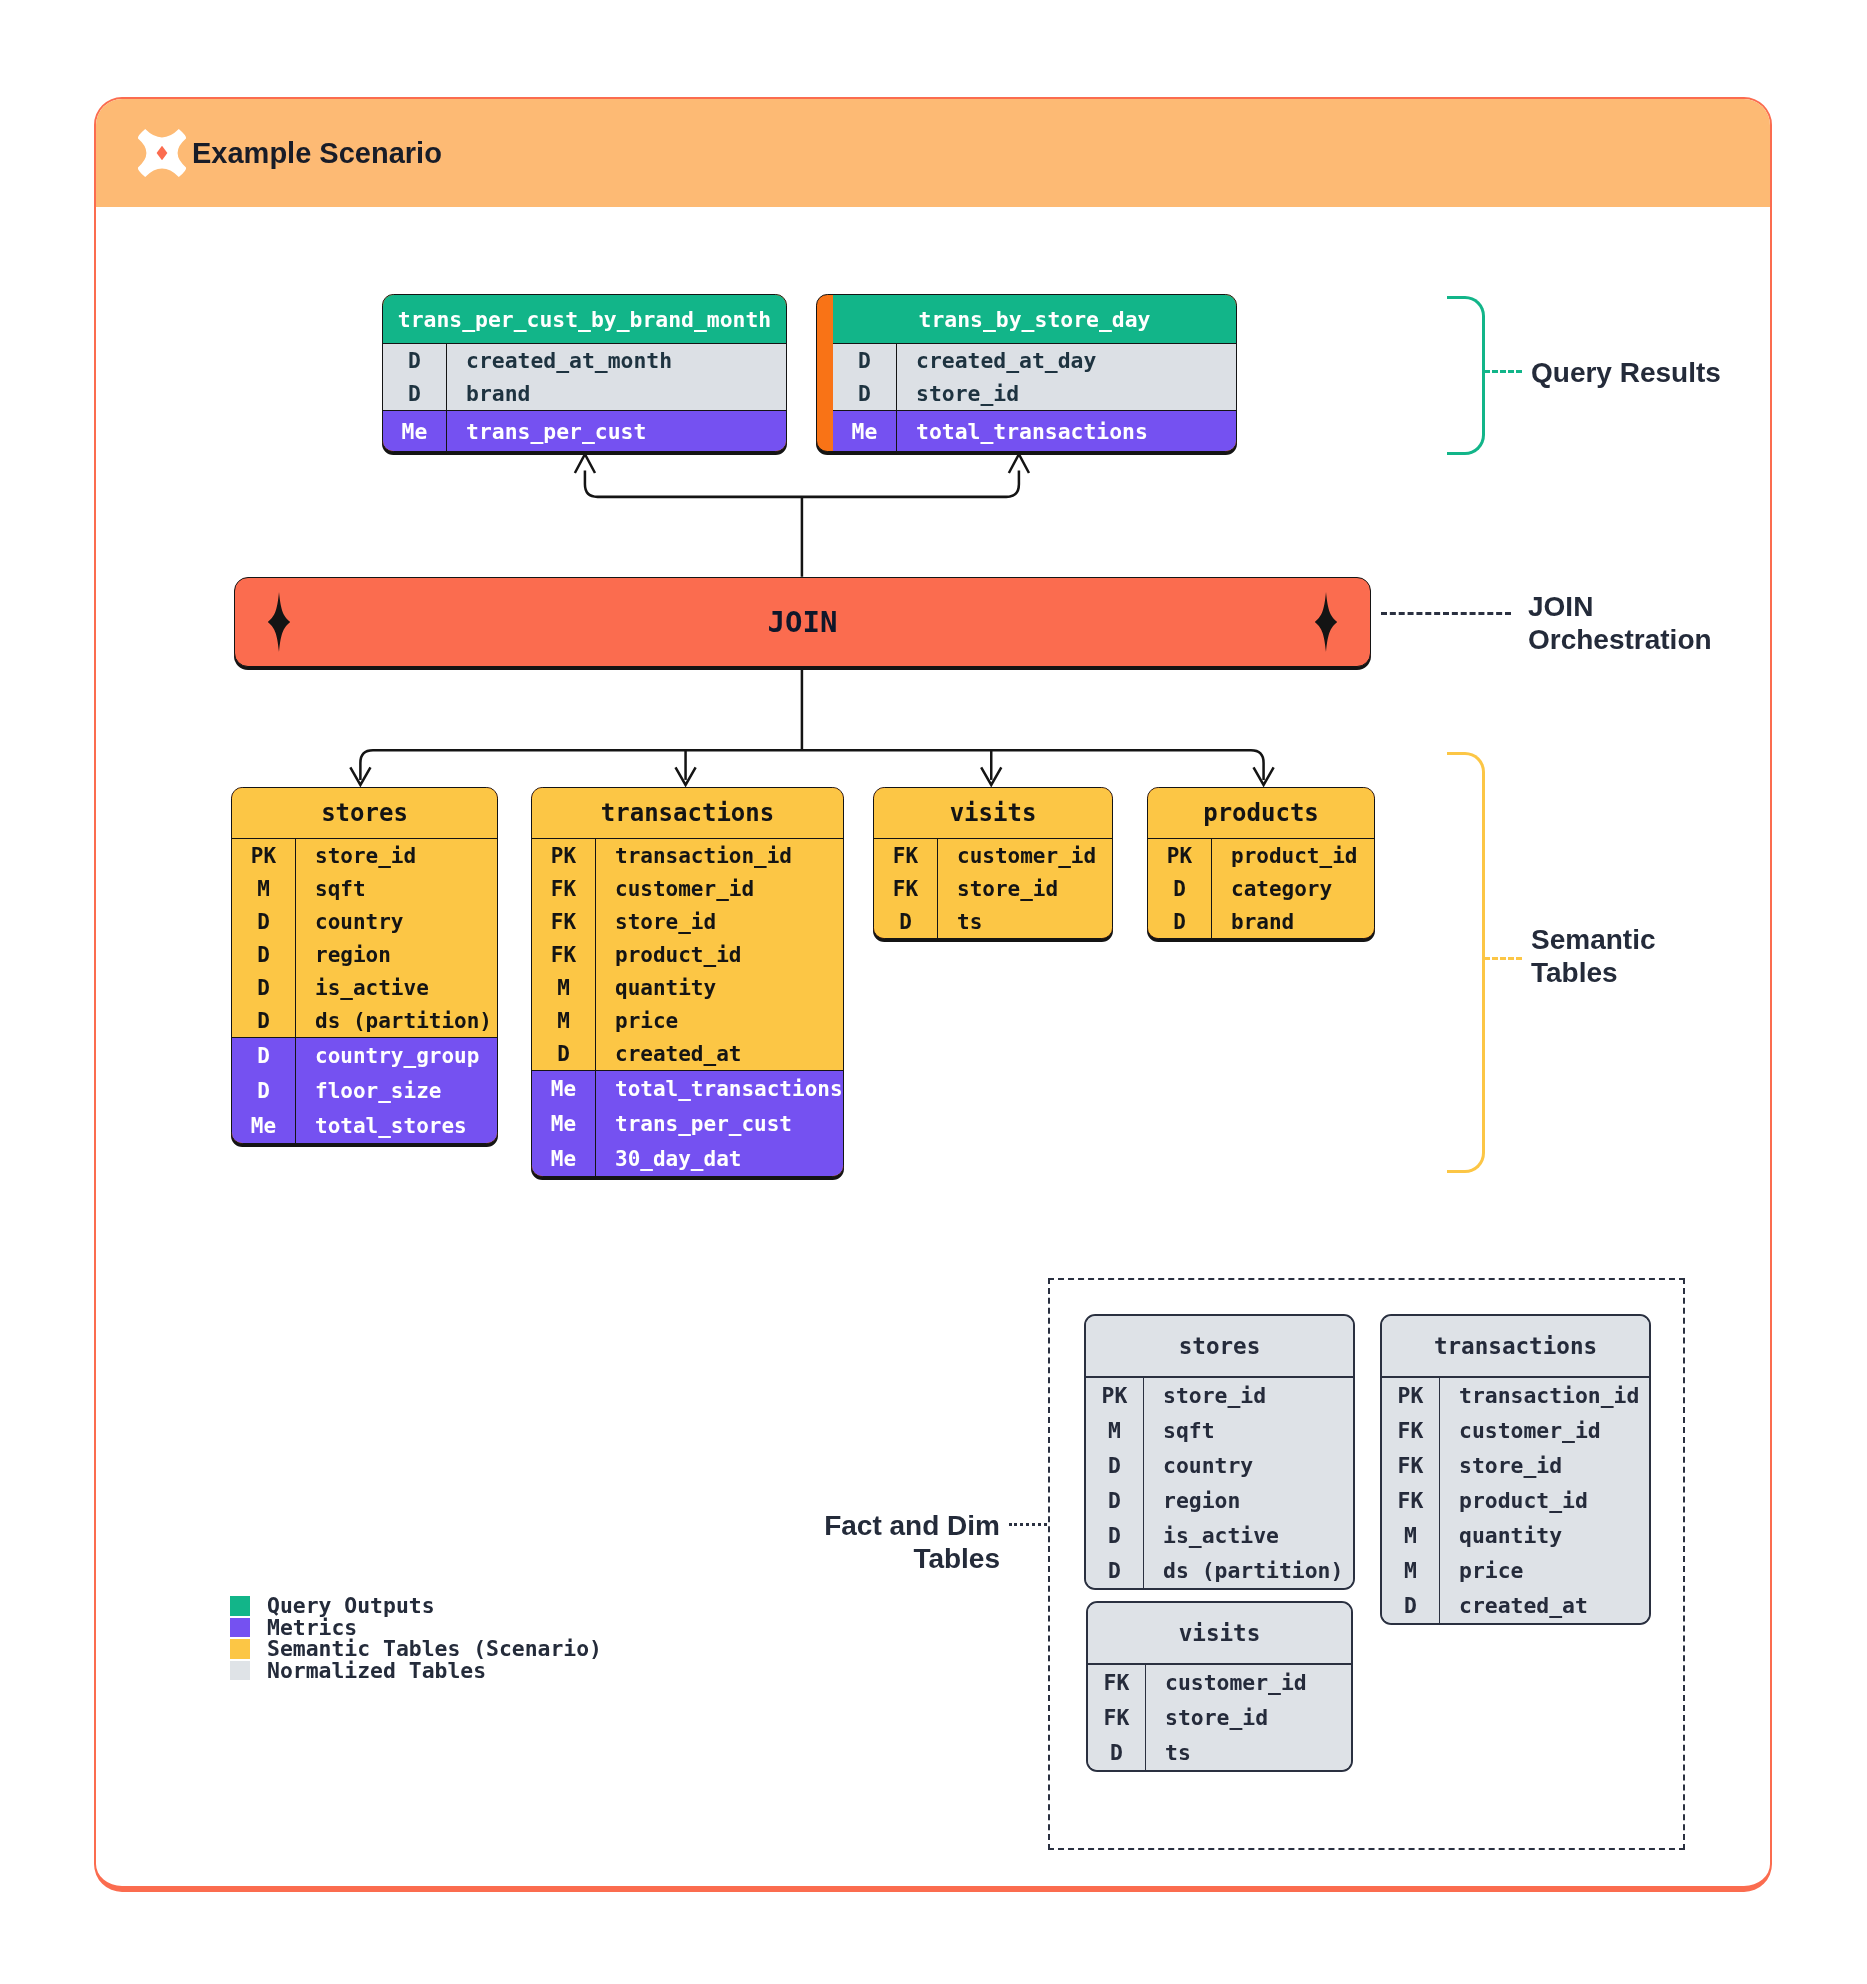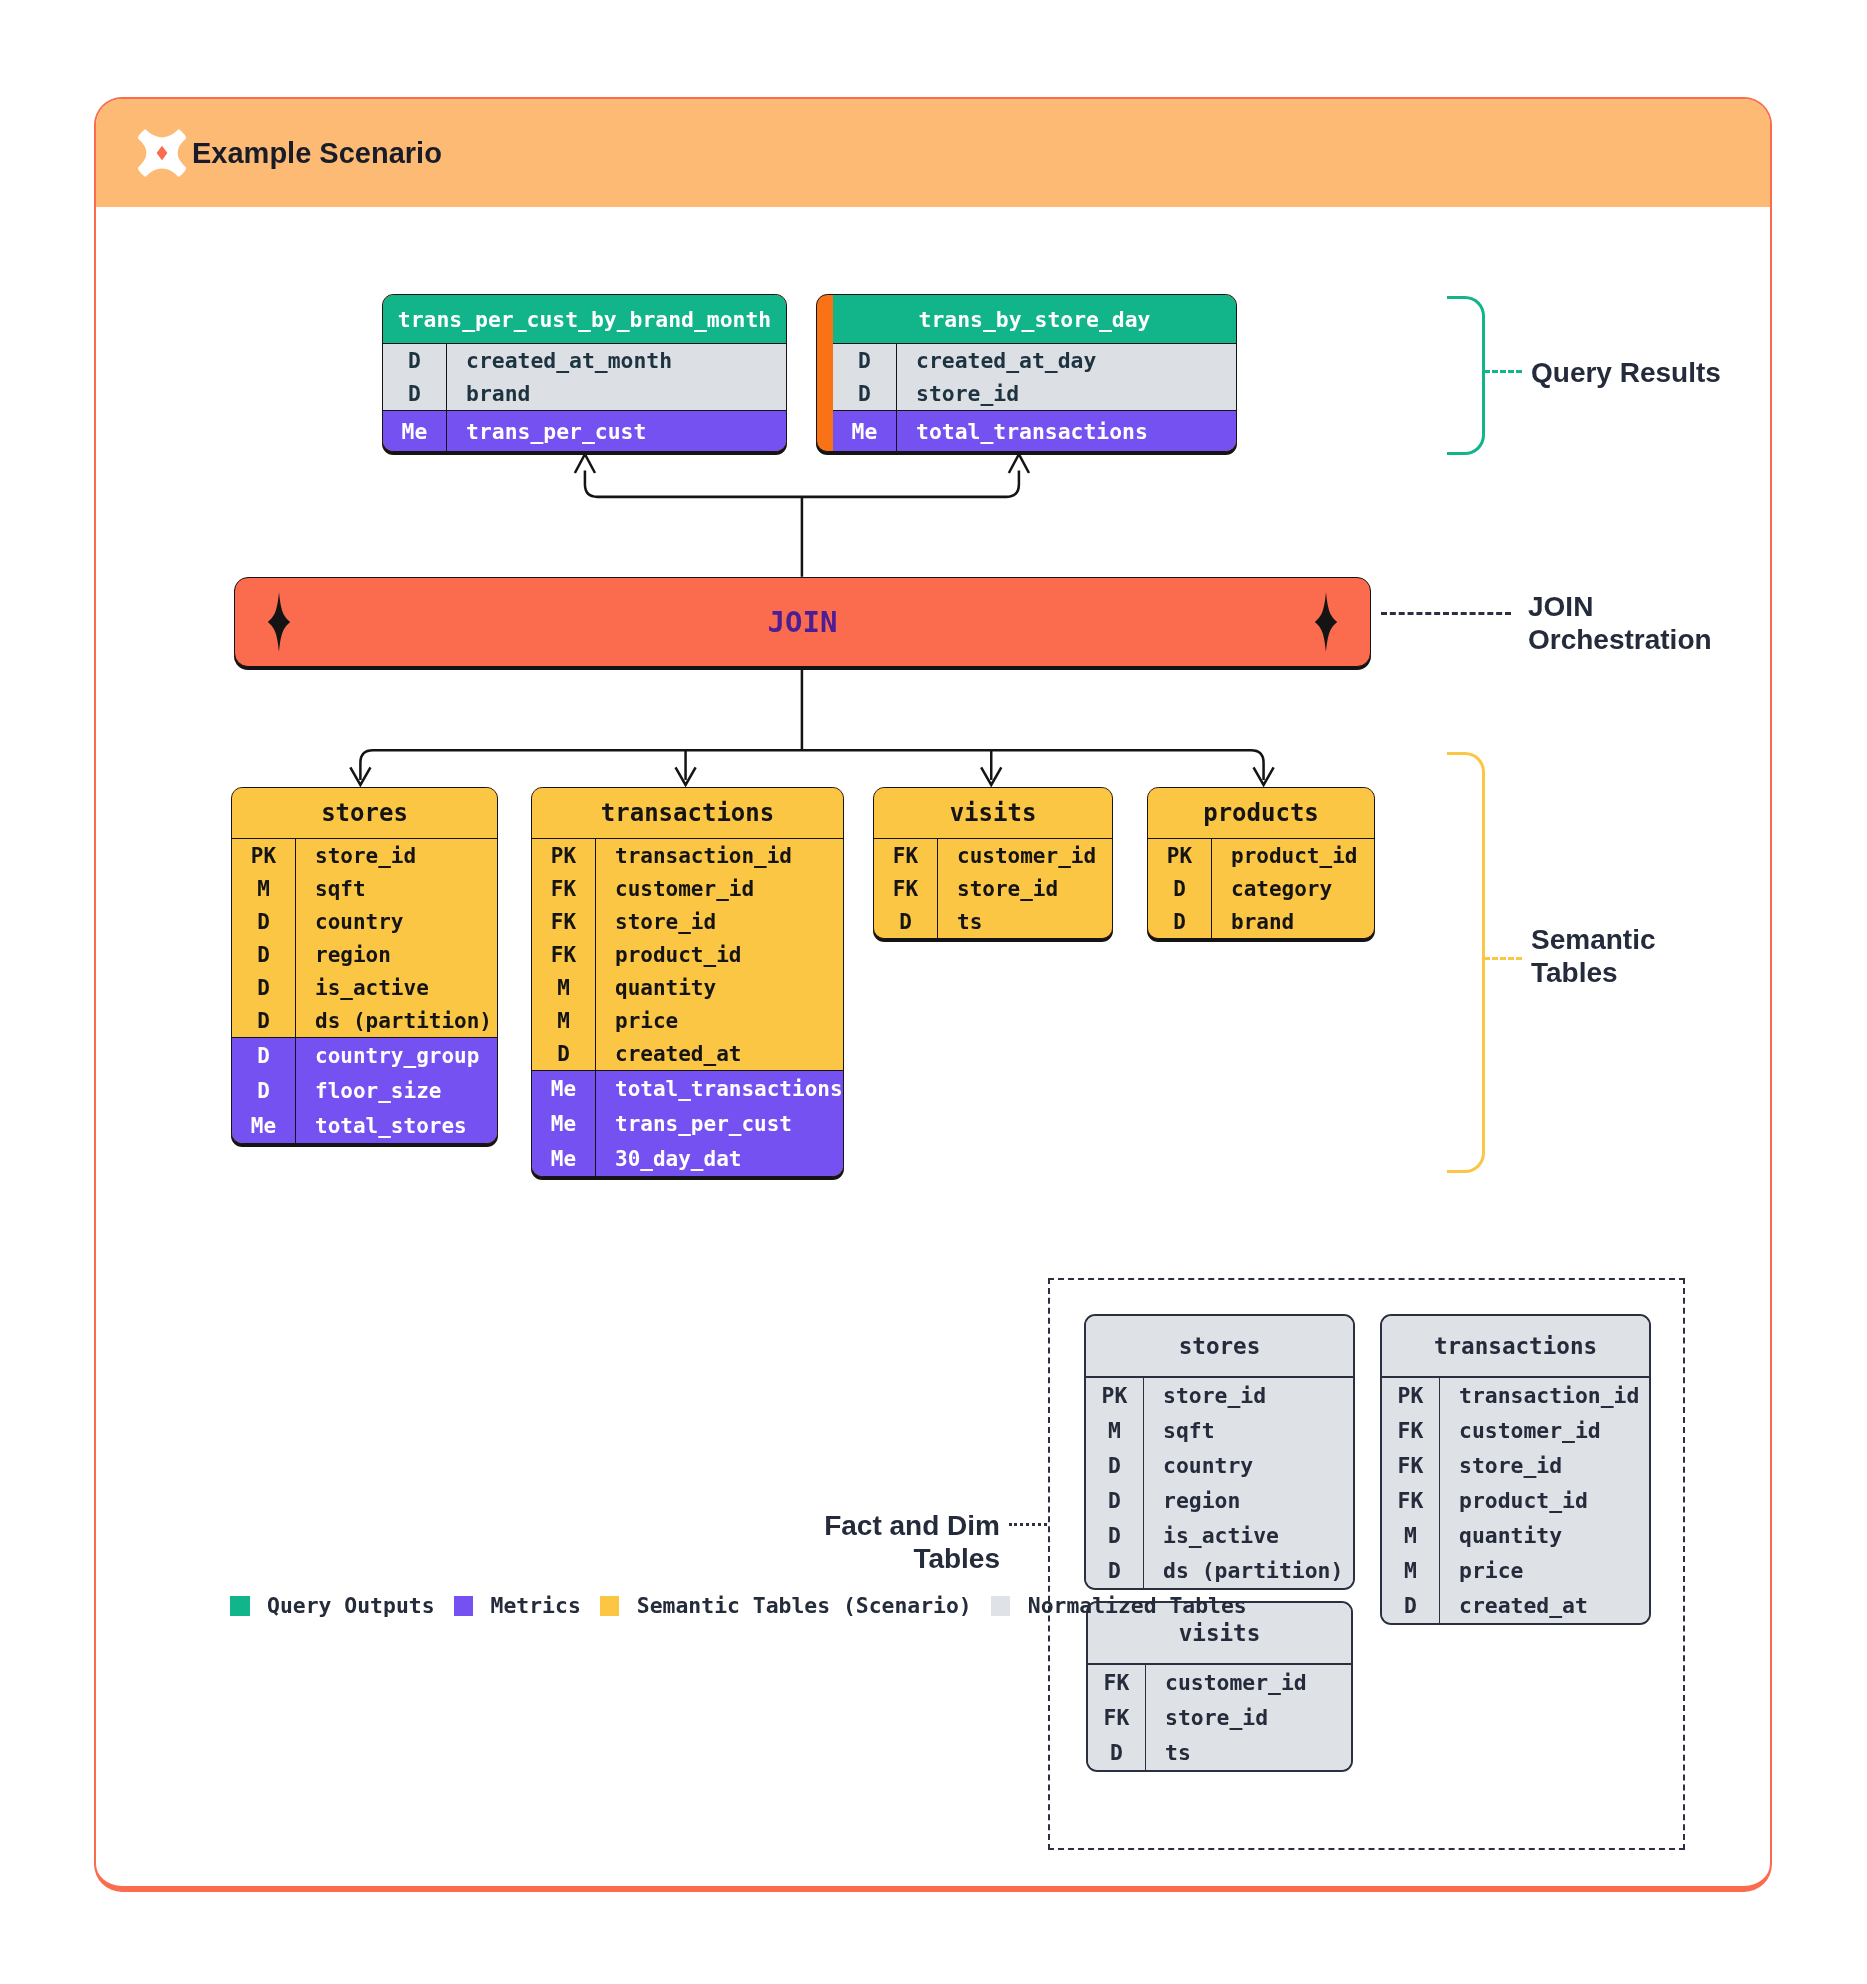--- a/index.html
+++ b/index.html
@@ -44,21 +44,21 @@
   .t-gray .thead{height:60px;background:#DEE2E7;color:#252B3B;font-size:22.6px;}
   .t-gray .sec{border-top:2.5px solid #2A3040;}
   .t-gray .sec-body{background:#DEE2E7;color:#252B3B;}
   .t-gray .sec-body .trow{height:35px;font-size:21.4px;}
   .t-gray .tlab{flex:0 0 57px;}
   .t-gray .tname{border-left:1.9px solid #2A3040;}
 
   
   .join-bar{position:absolute;left:234px;top:577px;width:1135px;height:88px;background:#FB6C4F;
             border:1.9px solid #141414;border-radius:14px;box-shadow:0 3.1px 0 #141414;
-            display:flex;align-items:center;justify-content:center;font-size:29px;font-weight:bold;color:#4c1d95;}
+            display:flex;align-items:center;justify-content:center;font-size:29px;font-weight:bold;color:#0f172a;}
   .join-diamond{position:absolute;top:50%;transform:translateY(-50%);width:28px;height:65px;}
   .join-diamond.left{left:30px;} .join-diamond.right{right:30px;}
 
   
   .ann-label{position:absolute;font-family:"Liberation Sans", sans-serif;font-weight:bold;
              font-size:28px;line-height:33px;color:#242B3A;}
   .bracket{position:absolute;width:35px;border:3.1px solid;border-left:none;
            border-radius:0 20px 20px 0;}
   .bracket-green{left:1447px;top:296px;height:153px;border-color:#12B589;}
   .bracket-yellow{left:1447px;top:752px;height:415px;border-color:#FCC645;}
@@ -66,21 +66,21 @@
   .dash-green{left:1484px;top:370px;width:38px;border-top:3.1px dashed #12B589;}
   .dash-join{left:1381px;top:612px;width:130px;border-top:3.1px dashed #2A3040;}
   .dash-yellow{left:1484px;top:957px;width:38px;border-top:3.1px dashed #FCC645;}
   .dash-factdim{left:1009px;top:1523px;width:38px;border-top:3.1px dotted #2A3040;}
 
   
   .dashed-box{position:absolute;left:1048px;top:1278px;width:633px;height:568px;
               border:2.5px dashed #2A3040;}
 
   
-  .legend{position:absolute;left:230px;top:1596px;display:flex;flex-direction:row;gap:19px;}
+  .legend{position:absolute;left:230px;top:1596px;display:flex;flex-direction:column;gap:2px;}
   .legend-item{display:flex;align-items:center;gap:17.6px;height:19.5px;}
   .legend-swatch{width:19.5px;height:19.5px;flex:0 0 19.5px;}
   .legend-label{font-size:21.4px;font-weight:bold;color:#242B3A;white-space:nowrap;}
 
   .connector-svg{position:absolute;left:0;top:0;pointer-events:none;}
 </style>
 </head>
 <body>
 
 <div class="canvas">

